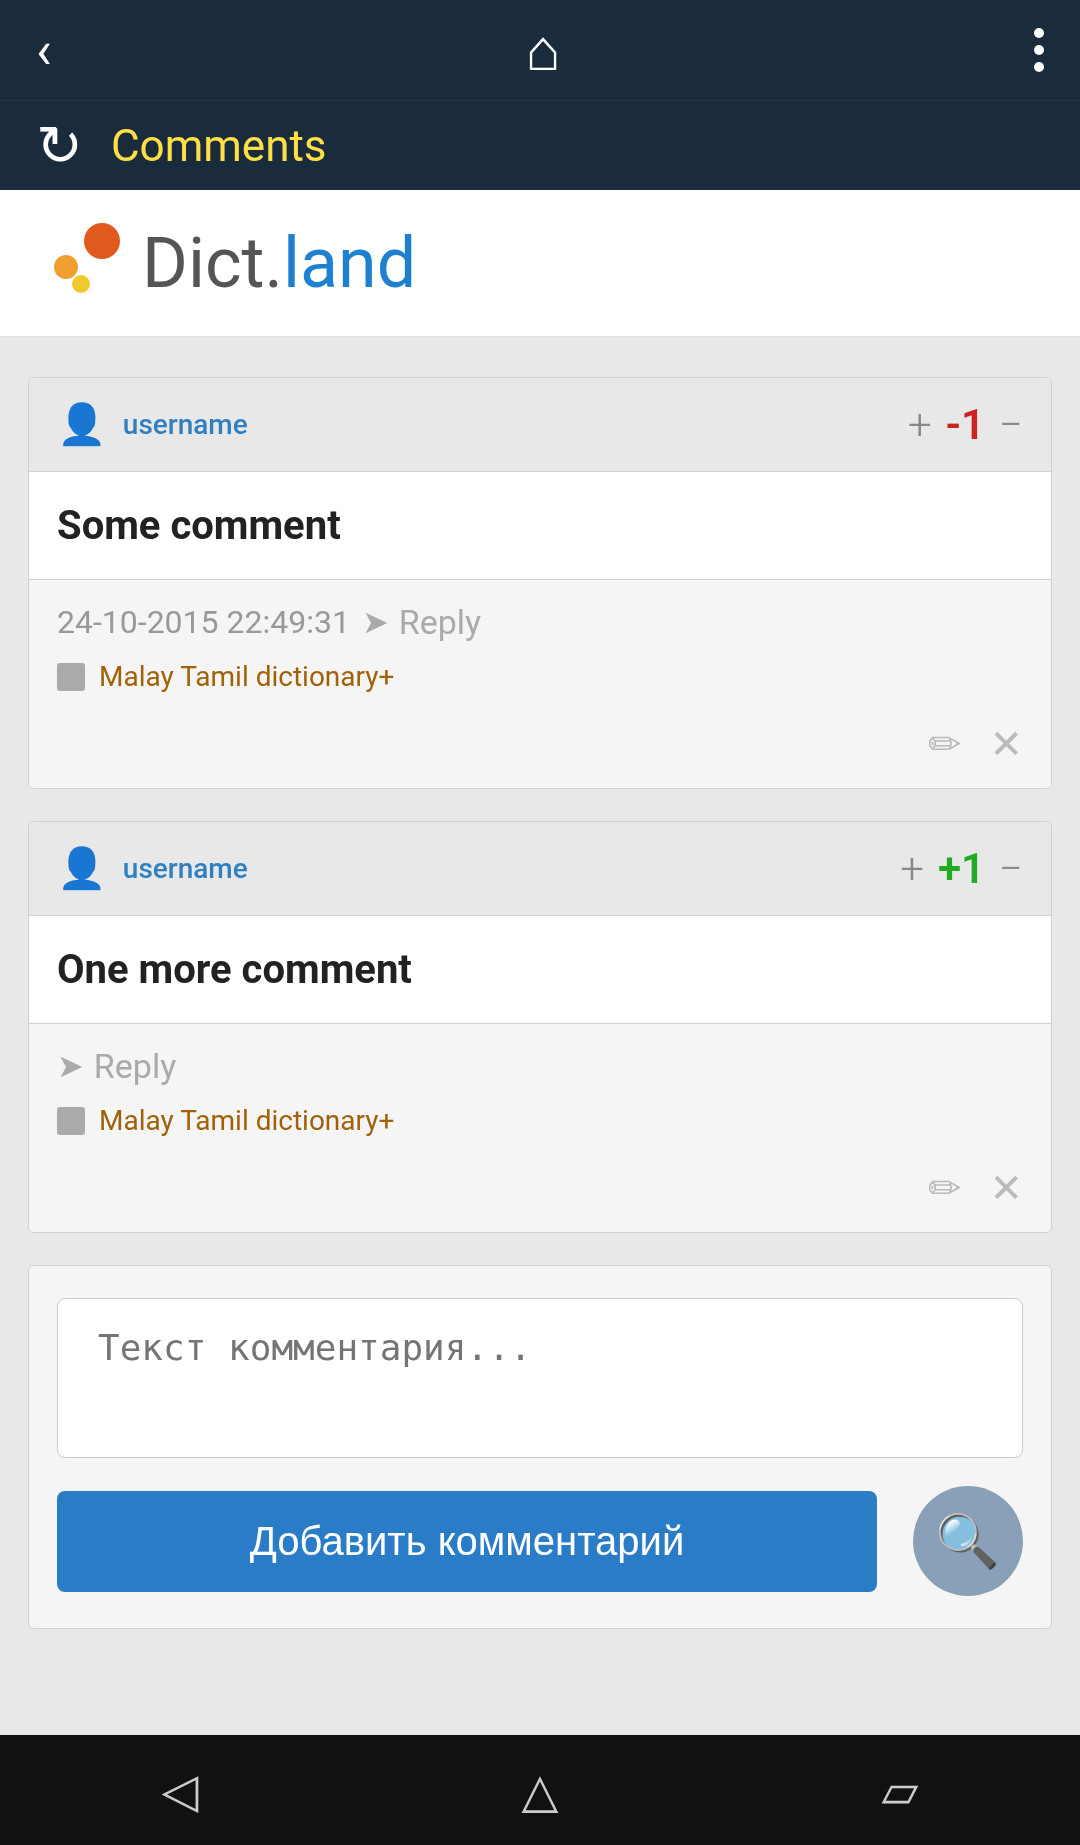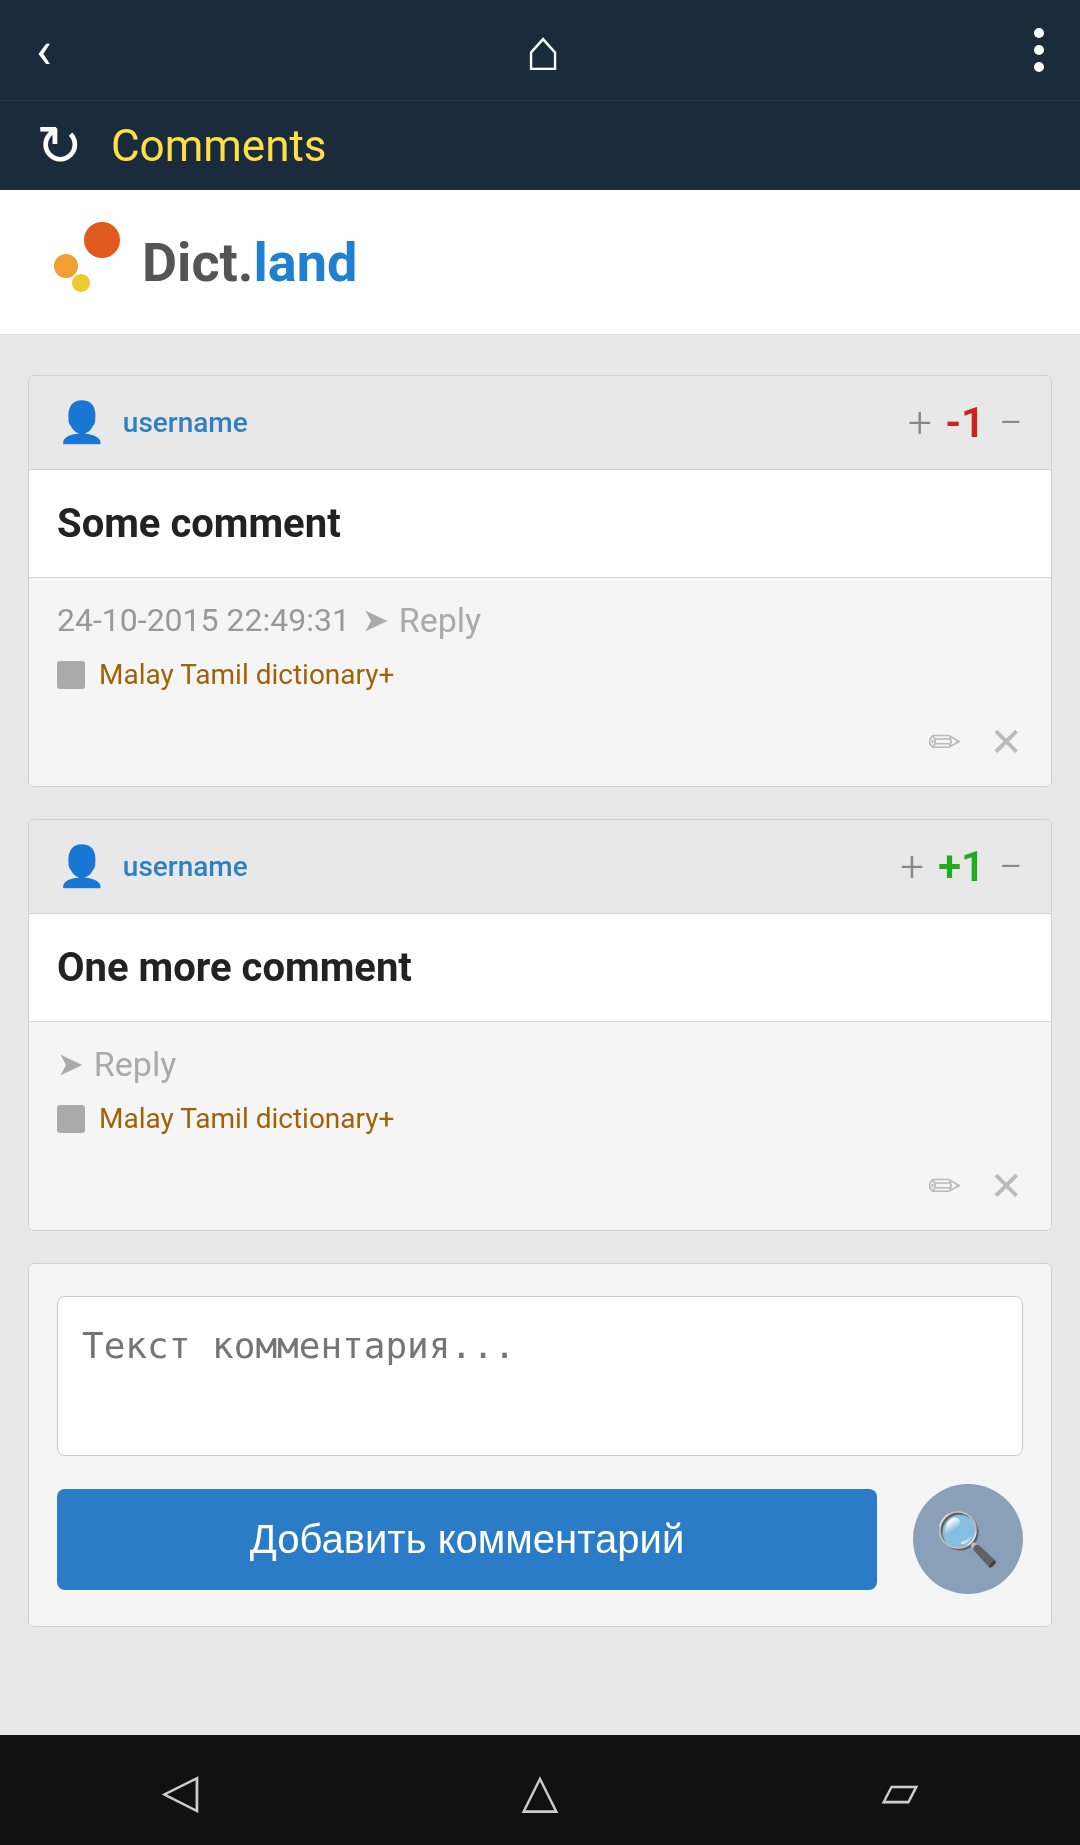--- a/index.html
+++ b/index.html
@@ -105,22 +105,22 @@
     .dot-small {
       width: 18px;
       height: 18px;
       border-radius: 50%;
       background: #f0c830;
       position: absolute;
       top: 52px;
       left: 32px;
     }
     .logo-text {
-      font-size: 54px;
-      font-weight: 700;
+      font-size: 70px;
+      font-weight: 400;
     }
     .logo-dict { color: #555; }
     .logo-land { color: #2080d0; }
 
     
     .main-content {
       flex: 1;
       padding: 40px 28px;
       background: #e8e8e8;
       display: flex;
@@ -251,21 +251,21 @@
     .add-comment-card {
       background: #f5f5f5;
       border: 1px solid #d0d0d0;
       border-radius: 6px;
       padding: 32px 28px;
     }
     .comment-input {
       width: 100%;
       border: 1px solid #ccc;
       border-radius: 8px;
-      padding: 28px 24px;
+      padding: 28px 40px;
       font-size: 36px;
       color: #999;
       background: white;
       resize: none;
       height: 160px;
       outline: none;
     }
     .add-comment-row {
       display: flex;
       align-items: center;

